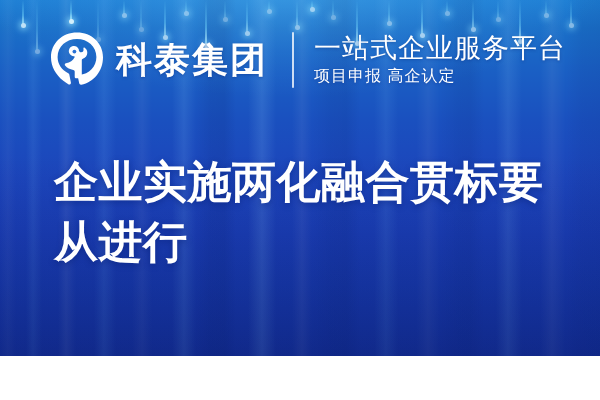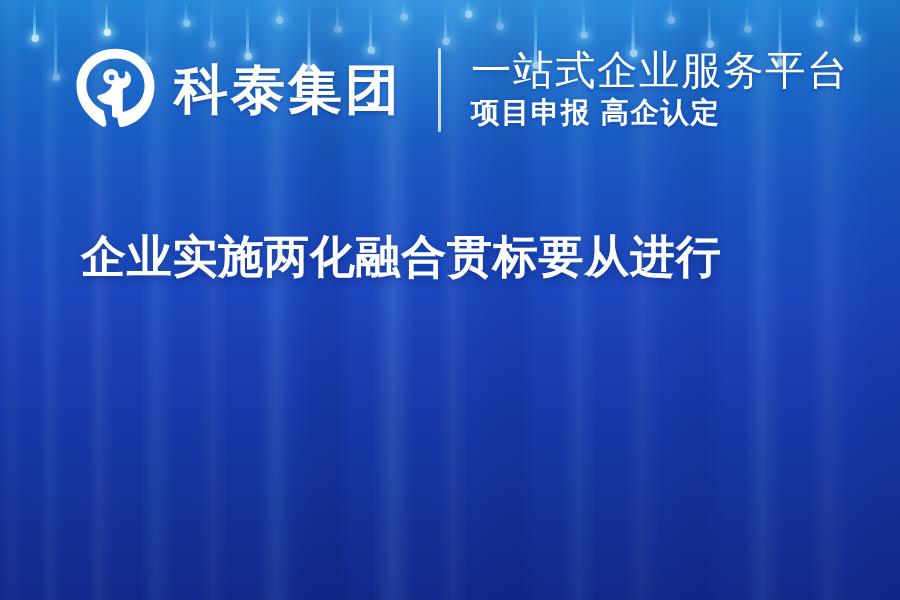--- a/index.html
+++ b/index.html
@@ -7,21 +7,21 @@
     padding: 0;
     background: #ffffff;
   }
   body {
     font-family: "Liberation Sans", "DejaVu Sans", sans-serif;
   }
 
   #banner {
     position: relative;
     width: 600px;
-    height: 400px;
+    height: 356px;
     overflow: hidden;
     background: linear-gradient(180deg,
         #1e7fd4 0%,
         #1a6fc8 8%,
         #1a5fc4 20%,
         #1a50bf 34%,
         #1c45bb 50%,
         #1a3db4 66%,
         #1739ac 80%,
         #1534a3 92%,
@@ -161,36 +161,35 @@
     color: #ffffff;
     white-space: nowrap;
   }
   #tagline-main {
     font-size: 27px;
     line-height: 1.12;
     letter-spacing: 1px;
     text-shadow: 0 1px 3px rgba(0,30,110,0.35);
   }
   #tagline-sub {
-    font-size: 19px;
+    font-size: 16px;
     line-height: 1.3;
     letter-spacing: 1px;
     margin-top: 2px;
     text-shadow: 0 1px 3px rgba(0,30,110,0.35);
-    font-weight: bold;
   }
 
   
   #headline {
     position: absolute;
     left: 54px;
     top: 152px;
     width: 500px;
     color: #ffffff;
-    font-size: 30px;
+    font-size: 44px;
     font-weight: bold;
     line-height: 1.36;
     letter-spacing: 0.5px;
     text-shadow: 0 2px 6px rgba(0,25,100,0.40);
   }
   #headline .hl-line { display: block; }
 </style>
 </head>
 <body>
 

